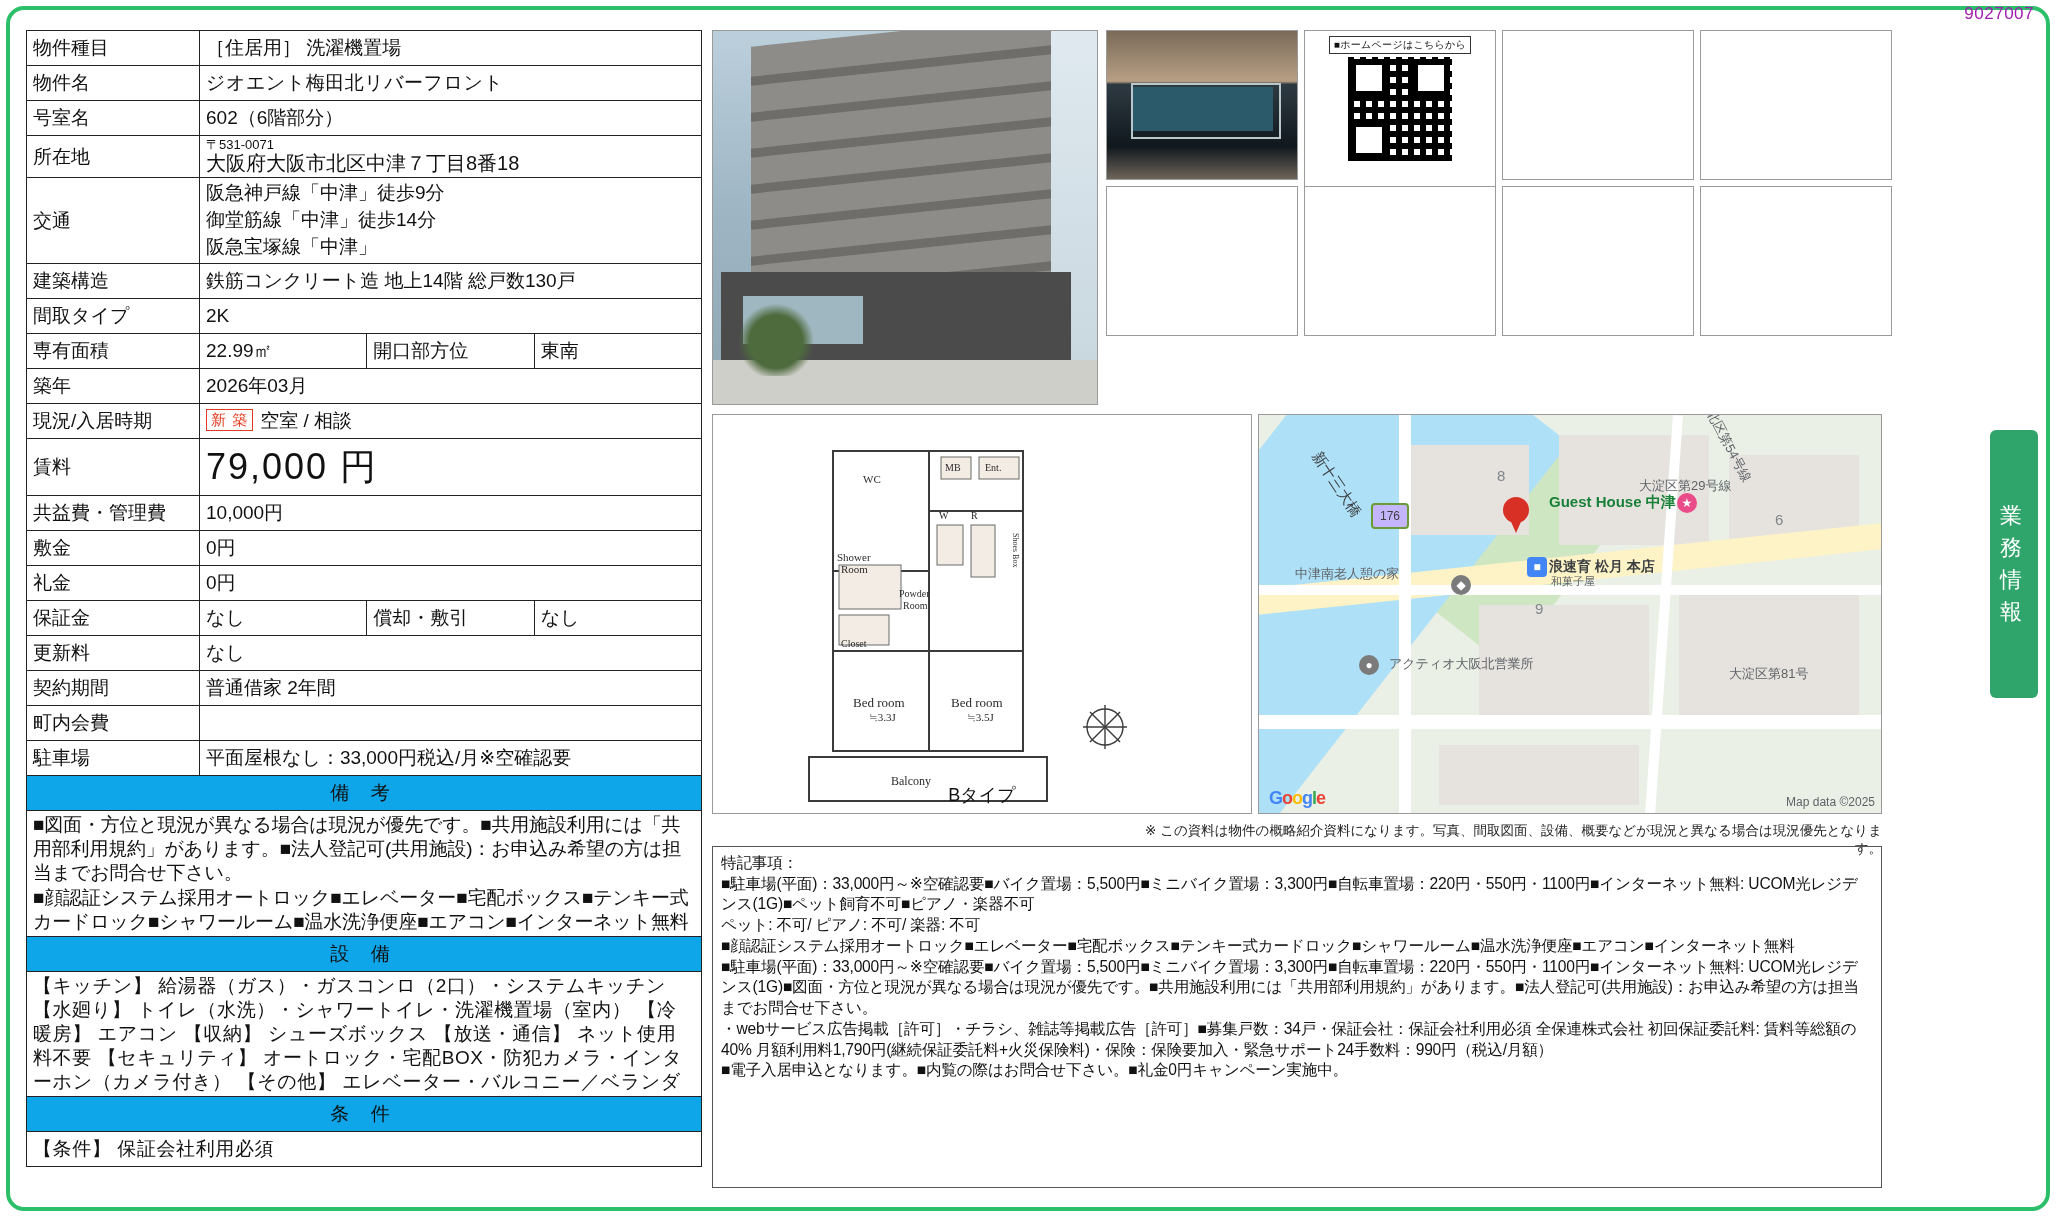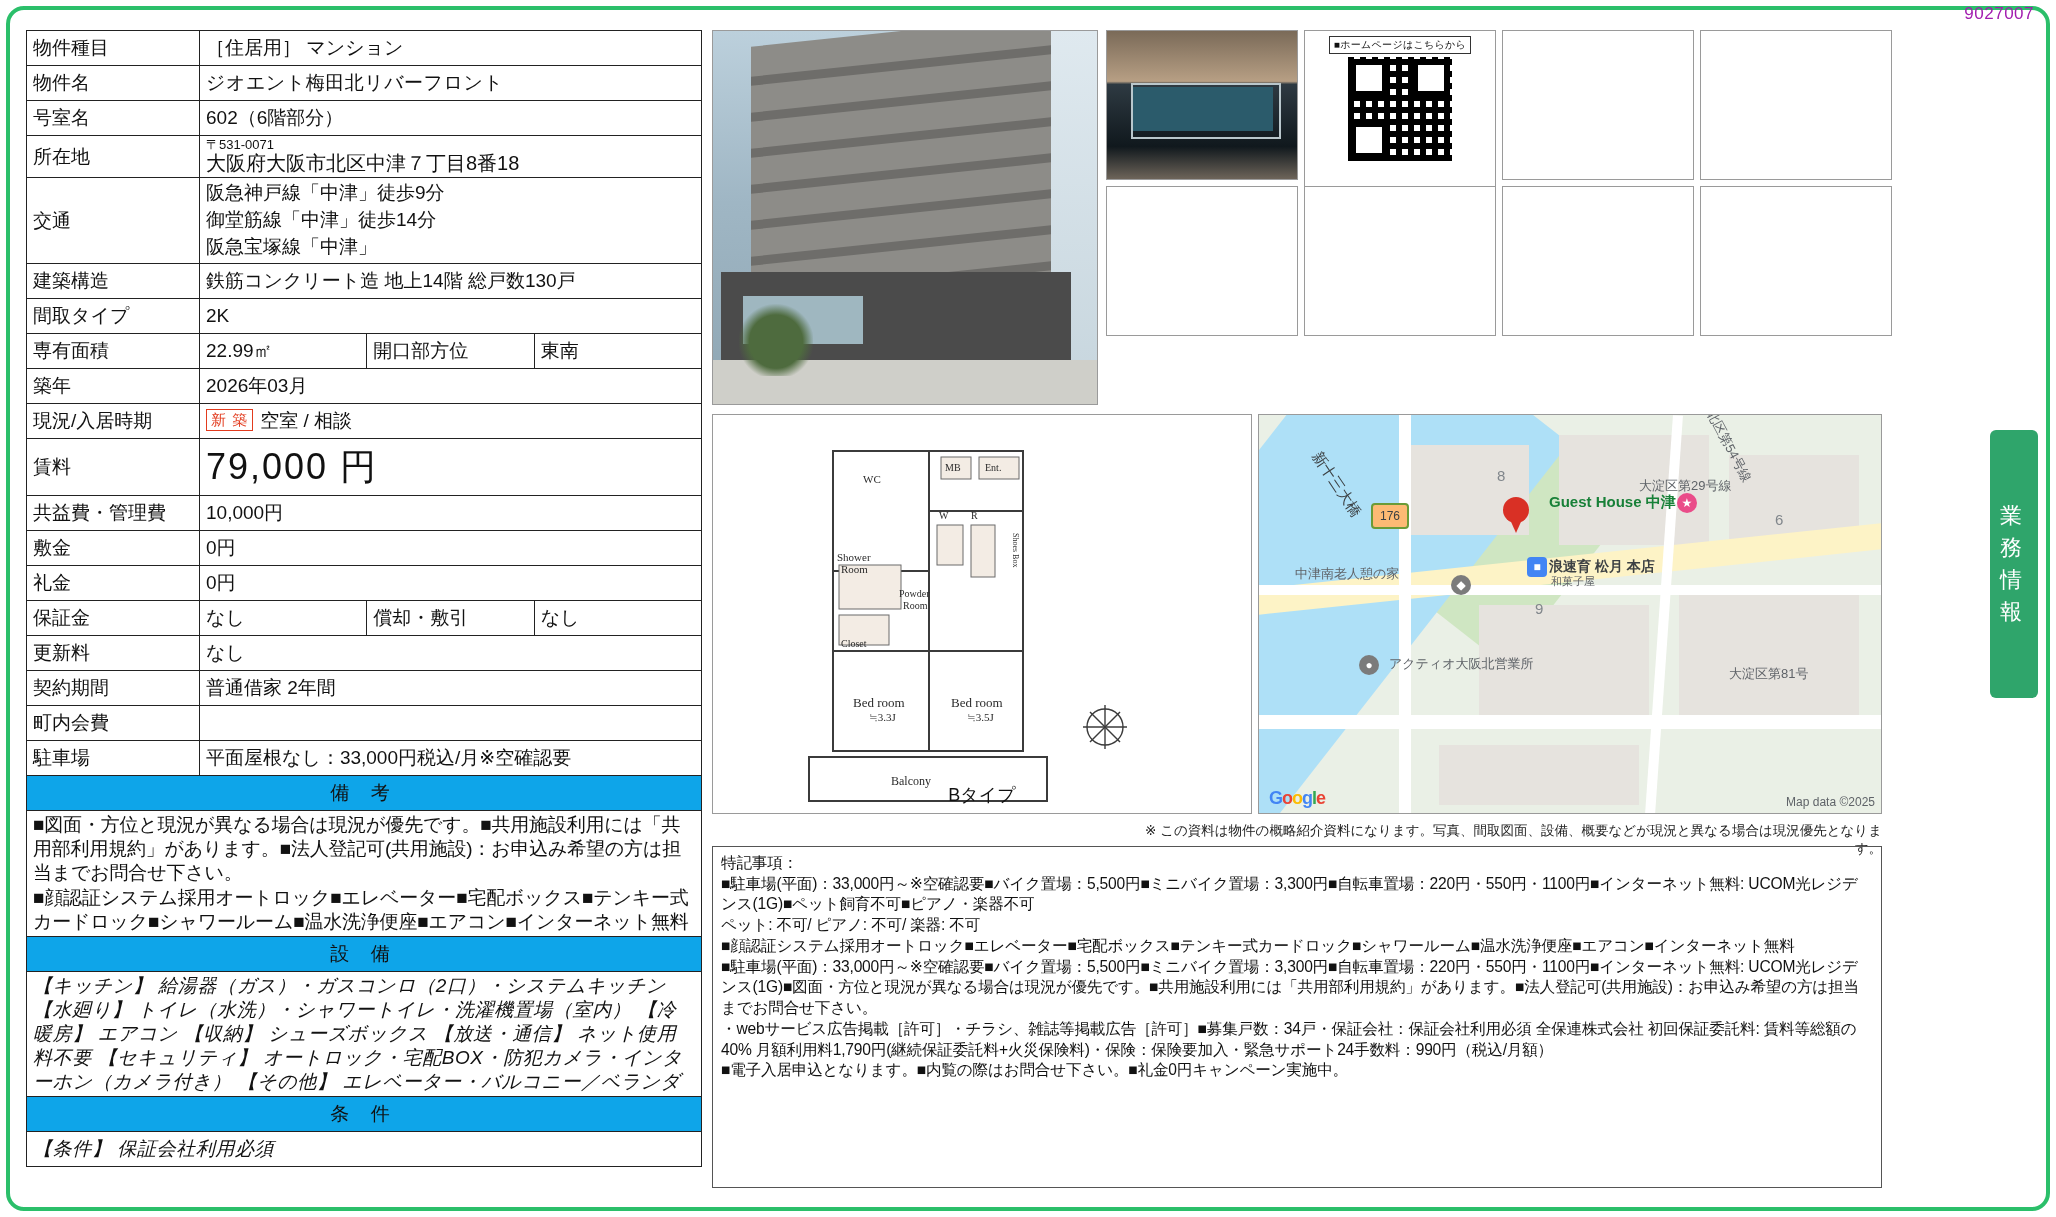--- a/index.html
+++ b/index.html
@@ -15,21 +15,21 @@
   td.lbl{width:160px;text-align:left;font-size:19px;padding-left:10px;}
   td.val{font-size:20px;}
   .big-name{font-size:25px;letter-spacing:.5px;}
   .zip{font-size:13px;display:block;line-height:1.1;}
   .addr{font-size:20px;display:block;line-height:1.15;}
   .traffic{font-size:17px;line-height:1.42;}
   .badge-new{display:inline-block;border:1px solid #e23b1e;color:#e23b1e;font-size:15px;padding:1px 4px;margin-right:7px;letter-spacing:1px;line-height:1.2;vertical-align:2px;}
   .rent{font-size:36px;letter-spacing:2px;font-weight:400;line-height:1.05;}
   .sec-head{background:#0ea5e9;text-align:center;letter-spacing:8px;font-size:19px;}
   .blocktext{font-size:16.5px;line-height:1.27;padding:4px 6px 5px 6px;letter-spacing:-0.2px;}
-  .blocktext.sp{letter-spacing:.6px;font-style:italic;}
+  .blocktext.sp{letter-spacing:.6px;}
   .sub td{height:auto;}
 
   
   .photos{position:absolute;left:712px;top:30px;width:1170px;height:375px;}
   .ph{position:absolute;border:1px solid #9a9a9a;box-sizing:border-box;background:#fff;}
   .ph.main{left:0;top:0;width:386px;height:375px;background:#c9d2d6;overflow:hidden;}
   .ph.p2{left:394px;top:0;width:192px;height:150px;overflow:hidden;background:#e8e4de;}
   .ph.p3{left:592px;top:0;width:192px;height:170px;background:#fff;}
   .ph.p4{left:790px;top:0;width:192px;height:150px;}
   .ph.p5{left:988px;top:0;width:192px;height:150px;}
@@ -71,21 +71,21 @@
 
   .map{position:absolute;left:1258px;top:414px;width:624px;height:400px;border:1px solid #9a9a9a;box-sizing:border-box;background:#eaf0e6;overflow:hidden;}
   .map .water{position:absolute;left:-40px;top:-60px;width:420px;height:560px;background:#a9d4ee;transform:rotate(38deg);}
   .map .green{position:absolute;left:40px;top:-20px;width:300px;height:200px;background:#cfe6c2;transform:rotate(38deg);}
   .map .road{position:absolute;background:#ffffff;}
   .map .roadY{position:absolute;background:#fdf3c6;}
   .map .blk{position:absolute;background:#e6e3de;}
   .map .lbl{position:absolute;font-size:13px;color:#5f6368;white-space:nowrap;}
   .map .lbl.b{font-size:14px;color:#3c4043;}
   .map .num{position:absolute;font-size:15px;color:#80868b;}
-  .map .shield{position:absolute;width:34px;height:22px;border:2px solid #6b9b37;border-radius:4px;background:#fdba74;color:#3c4043;font-size:12px;display:flex;align-items:center;justify-content:center;}
+  .map .shield{position:absolute;width:34px;height:22px;border:2px solid #6b9b37;border-radius:4px;background:#c4b5fd;color:#3c4043;font-size:12px;display:flex;align-items:center;justify-content:center;}
   .pin{position:absolute;width:26px;height:36px;}
   .pin .head{position:absolute;left:0;top:0;width:26px;height:26px;border-radius:50%;background:#d93025;}
   .pin .tip{position:absolute;left:5px;top:18px;width:0;height:0;border-left:8px solid transparent;border-right:8px solid transparent;border-top:18px solid #d93025;}
   .poi{position:absolute;width:20px;height:20px;border-radius:4px;background:#4285f4;color:#fff;font-size:12px;display:flex;align-items:center;justify-content:center;}
   .poi.pink{background:#ea4c89;border-radius:50%;}
   .poi.gray{background:#7b7b7b;border-radius:50%;}
   .gsig{position:absolute;left:10px;bottom:4px;font-size:18px;font-weight:bold;color:#5f6368;letter-spacing:-1px;}
   .gsig span:nth-child(1){color:#4285f4;}
   .gsig span:nth-child(2){color:#ea4335;}
   .gsig span:nth-child(3){color:#fbbc04;}
@@ -108,21 +108,21 @@
 
 <div class="page">
   <div class="greenframe"></div>
   <div class="docid">9027007</div>
 
   <div class="left">
     <table class="spec">
       <tbody>
           <tr>
         <td class="lbl">物件種目</td>
-        <td class="val" colspan="3">［住居用］ マンション</td>
+        <td class="val" colspan="3">［住居用］ 洗濯機置場</td>
       </tr>
       <tr>
         <td class="lbl">物件名</td>
         <td class="val big-name" colspan="3">ジオエント梅田北リバーフロント</td>
       </tr>
       <tr>
         <td class="lbl">号室名</td>
         <td class="val" colspan="3">602（6階部分）</td>
       </tr>
       <tr>

